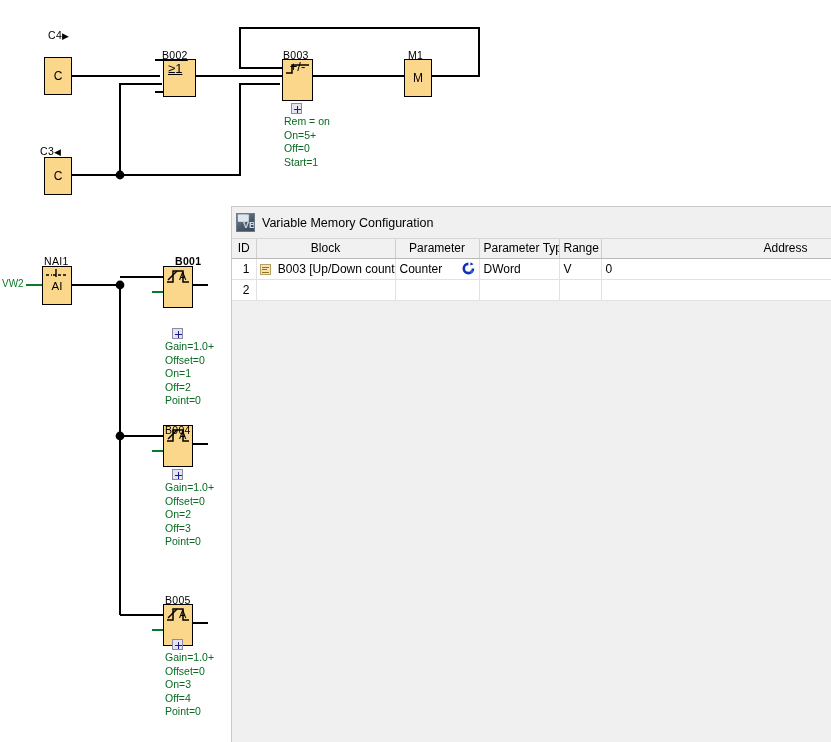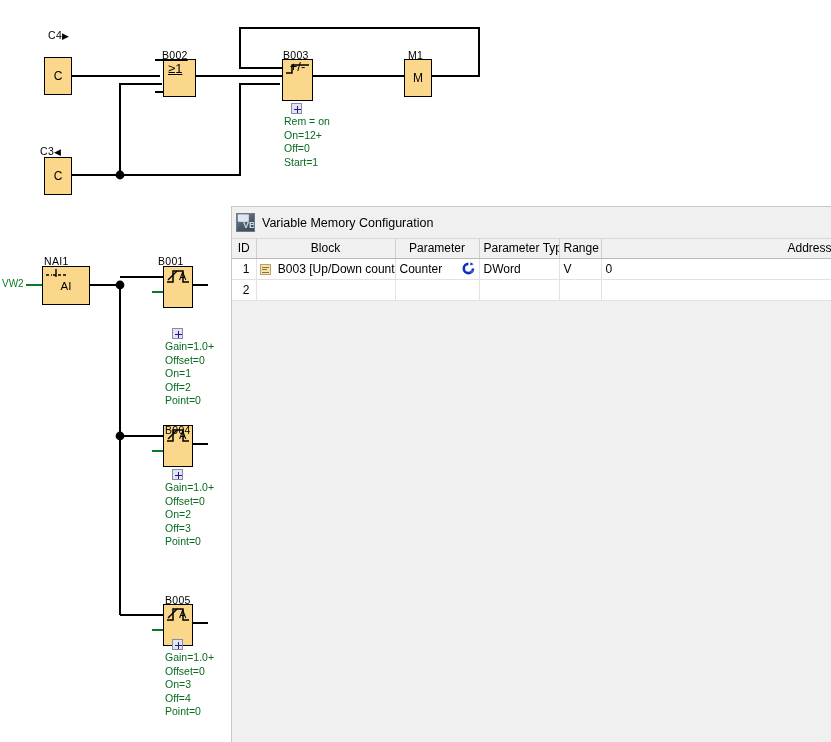--- a/index.html
+++ b/index.html
@@ -116,21 +116,21 @@
     border-right: 1px solid #cfcfcf;
     border-bottom: 1px solid #b9b9b9;
     font-weight: normal;
     font-size: 12px;
     color: #000;
     padding: 0 4px;
     text-align: center;
     white-space: nowrap;
     overflow: hidden;
   }
-  table.grid th.right { text-align: right; padding-right: 0; }
+  table.grid th.right { text-align: right; padding-right: 24px; }
   table.grid td {
     height: 21px;
     border-right: 1px solid #e2e2e2;
     border-bottom: 1px solid #e2e2e2;
     padding: 0 4px;
     font-size: 12px;
     color: #000;
     white-space: nowrap;
     overflow: hidden;
     vertical-align: middle;
@@ -254,42 +254,42 @@
     <div class="blk-label" style="left:283px; top:49px;"><span>B003</span></div>
     <div class="blk" style="left:282px; top:59px; width:31px; height:42px; flex-direction:column; gap:0; justify-content:flex-start;">
       <svg width="29" height="15" viewBox="0 0 29 15" style="margin-top:1px;">
         <path d="M3 12 L9 12 L9 4 L26 4" stroke="#000" stroke-width="1.5" fill="none"></path>
       </svg>
       <span style="font-size:13px; line-height:14px;">+/-</span>
     </div>
     <div class="plusbox" style="left:291px; top:103px;"></div>
     <div class="params" style="left:284px; top:115px;">
       <div>Rem = on</div>
-      <div>On=12+</div>
+      <div>On=5+</div>
       <div>Off=0</div>
       <div>Start=1</div>
     </div>
 
     <div class="blk-label" style="left:408px; top:49px;"><span>M1</span></div>
     <div class="blk" style="left:404px; top:59px; width:28px; height:38px;">
         <span>M</span>
       </div>
 
     <div class="blk-label" style="left:44px; top:255px;"><span>NAI1</span></div>
-    <div class="blk" style="left:42px; top:266px; width:48px; height:39px; flex-direction:column; justify-content:center; gap:1px;">
+    <div class="blk" style="left:42px; top:266px; width:30px; height:39px; flex-direction:column; justify-content:center; gap:1px;">
       <svg width="26" height="12" viewBox="0 0 26 12">
         <path d="M3 8 H9" stroke="#000" stroke-width="1.4" stroke-dasharray="3 2"></path>
         <path d="M13 2 V10" stroke="#000" stroke-width="1.4"></path>
         <path d="M10 8 H23" stroke="#000" stroke-width="1.4" stroke-dasharray="3 2"></path>
       </svg>
       <span style="font-size:11.5px; line-height:12px;">AI</span>
     </div>
     <div class="term" style="left:2px; top:278px;"><span>VW2</span></div>
 
-    <div class="blk-label" style="left:158px; top:255px;"><span>B001</span></div>
+    <div class="blk-label" style="left:175px; top:255px;font-weight:bold;"><span>B001</span></div>
     <div class="blk" style="left:163px; top:266px; width:30px; height:42px; flex-direction:column; justify-content:flex-start; gap:0;">
       <svg width="28" height="15" viewBox="0 0 28 15" style="margin-top:1px;">
         <path d="M4 12 L13 3" stroke="#000" stroke-width="1.5"></path>
         <text x="15" y="12" font-size="11" font-family="Liberation Sans, sans-serif" fill="#000">A</text>
       </svg>
       <svg width="28" height="18" viewBox="0 0 28 18">
         <path d="M3 15 L9 15 L9 4 L19 4 L19 15 L25 15" stroke="#000" stroke-width="1.5" fill="none"></path>
       </svg>
     </div>
     <div class="plusbox" style="left:172px; top:328px;"></div>

